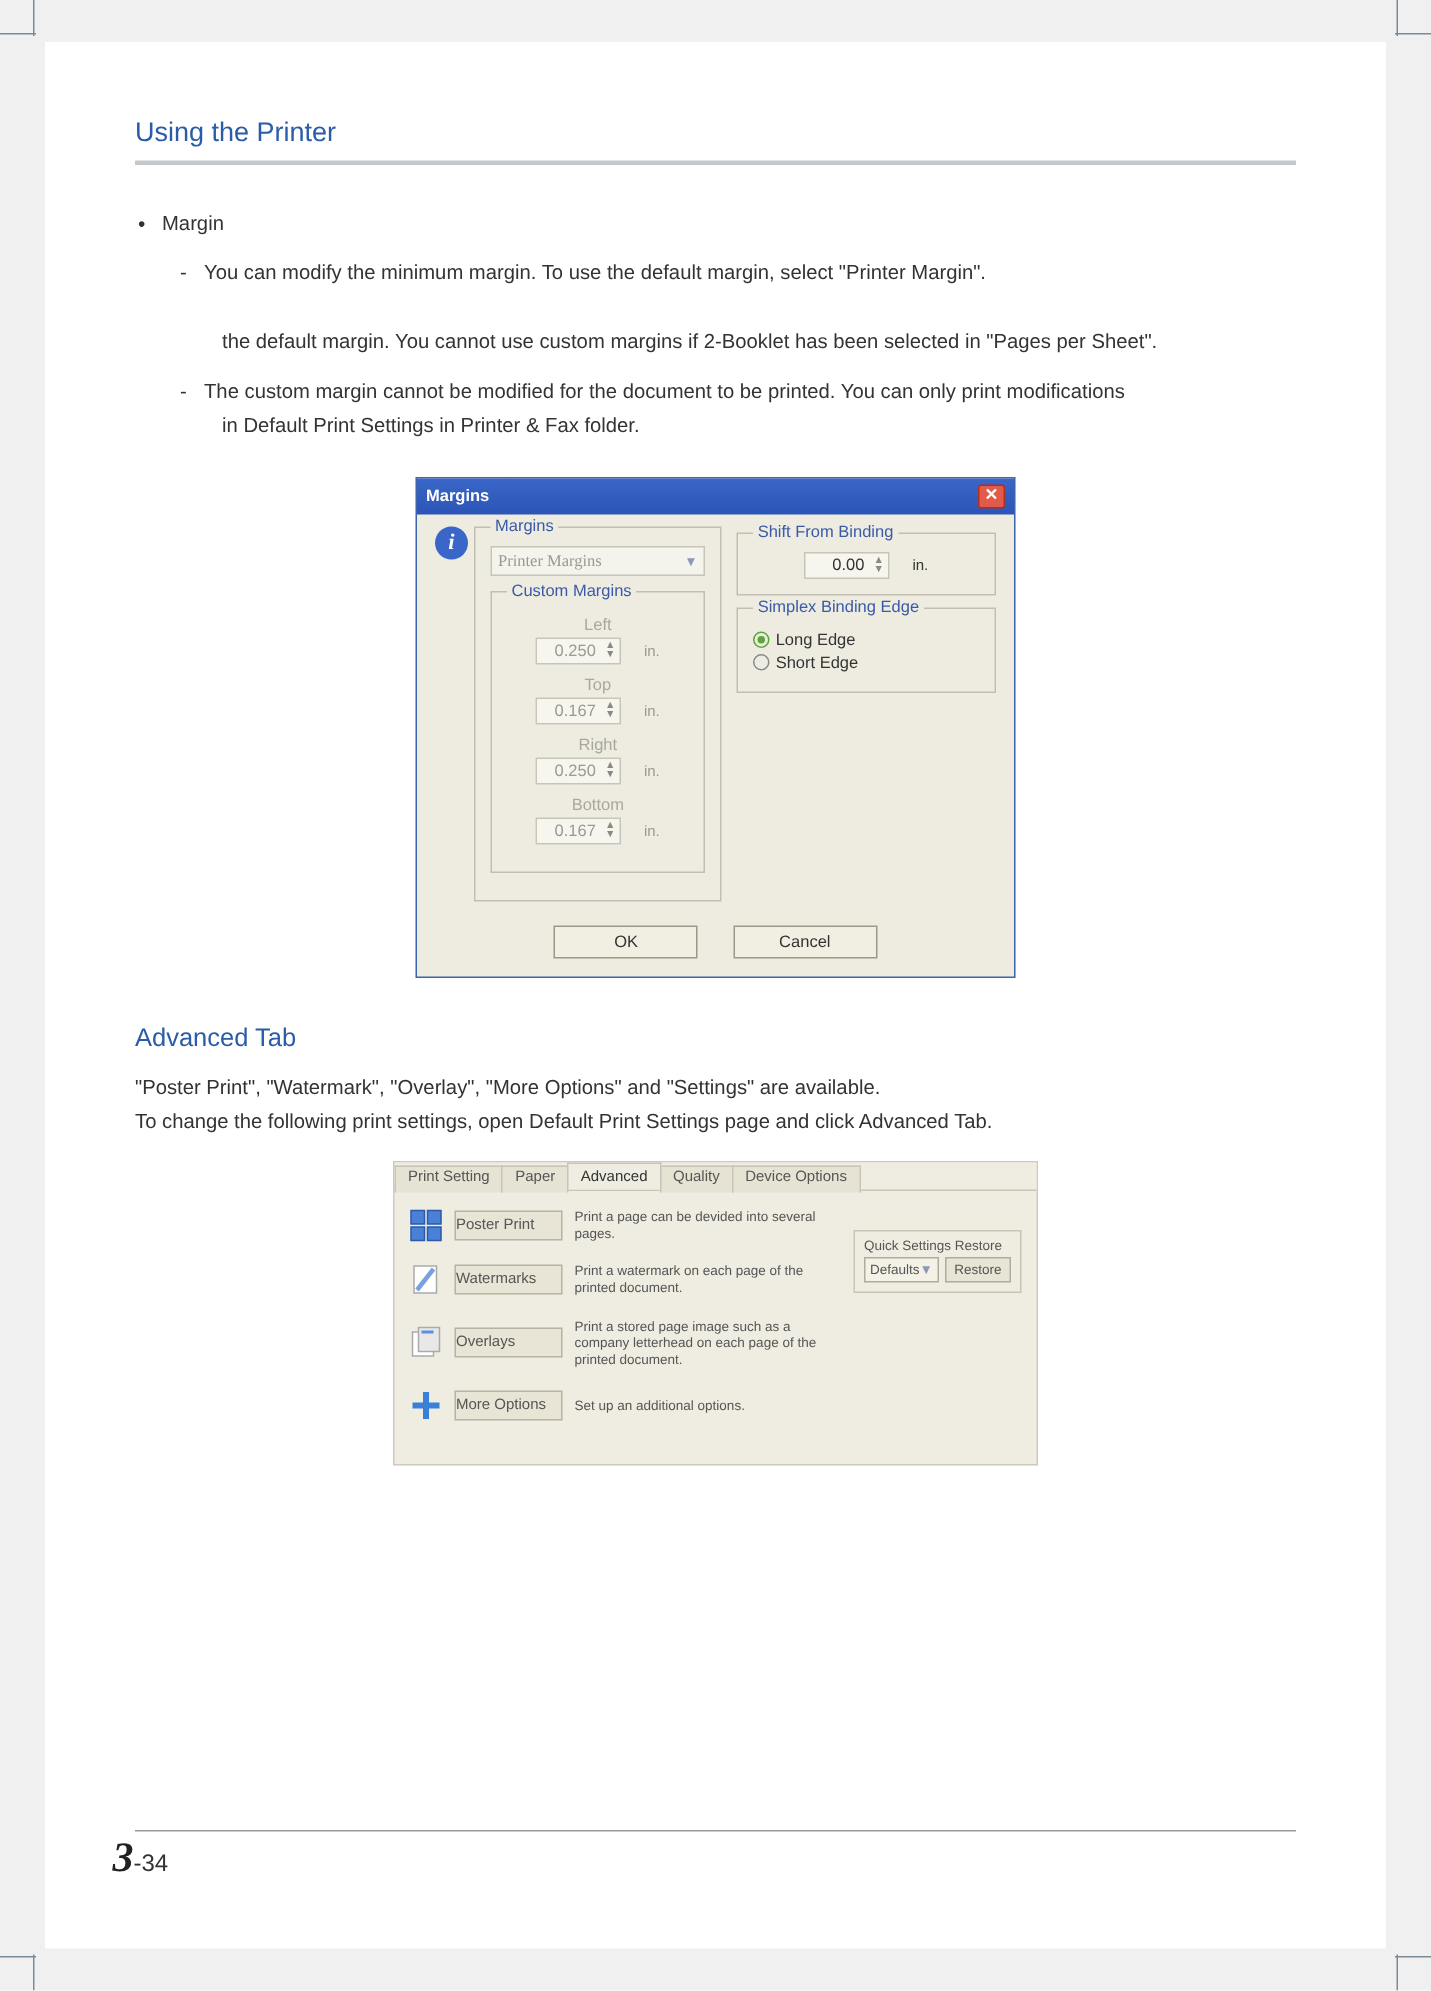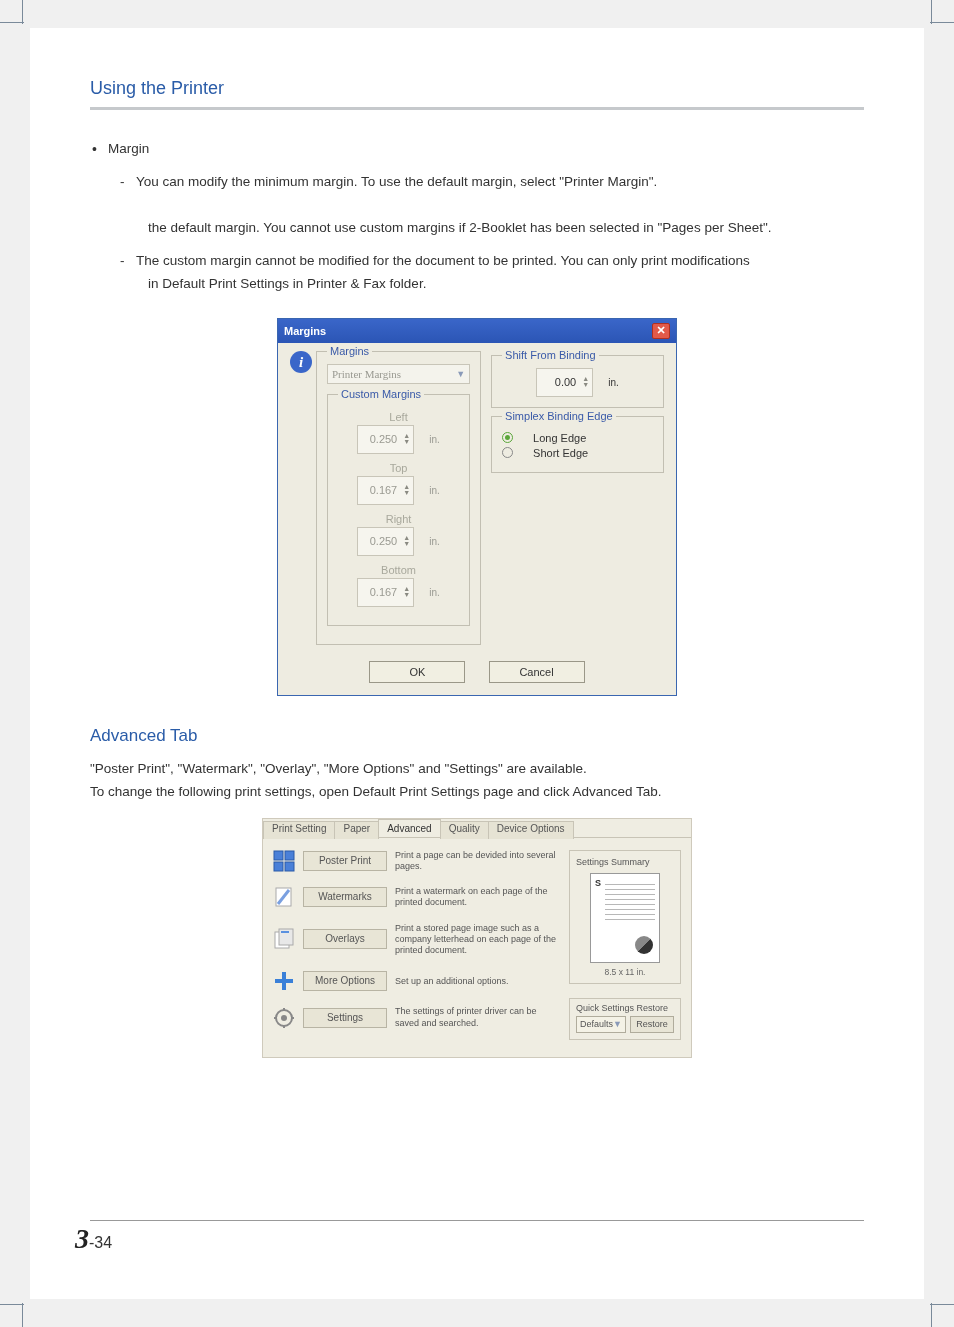--- a/index.html
+++ b/index.html
@@ -110,32 +110,32 @@
     border: 1px solid #c8c5b8;
     color: #9a9a92;
     font-size: 11px;
     padding: 1px 4px;
     display: flex; justify-content: space-between; align-items: center; font-family: Liberation Serif, serif;
   }
   .chev { font-size: 9px; color: #8a9ab8; }
   .spin {
     display: inline-flex; align-items: center;
     border: 1px solid #c8c5b8; background: #f6f5ee;
-    height: 29px;
+    height: 18px;
   }
   .spin input {
     width: 42px; border: none; background: transparent;
     text-align: right; font-size: 11px; padding-right: 3px;
     color: #9a9a92;
   }
   .spin .arrows { width: 13px; font-size: 7px; line-height: 6px; color: #8a8a82; text-align: center; padding: 1px 0; }
   .spin-unit { font-size: 10px; color: #9a9a92; margin-left: 12px; }
   .margin-row { text-align: center; margin: 4px 0 8px 0; }
   .margin-row .lbl { color: #a8a89c; font-size: 11px; display: block; margin-bottom: 2px; }
-  .radio-row { color: #333; font-size: 11px; margin: 3px 0; display: flex; align-items: center; gap: 20px; }
+  .radio-row { color: #333; font-size: 11px; margin: 3px 0; display: flex; align-items: center; gap: 4px; }
   .radio-dot { width: 11px; height: 11px; border: 1px solid #5aa63a; border-radius: 50%; display: inline-block; position: relative; }
   .radio-dot.on::after { content:""; position:absolute; top:2px; left:2px; width:5px; height:5px; border-radius:50%; background:#5aa63a; }
   .radio-dot.off { border-color: #888; }
   .btn {
     display: inline-block;
     min-width: 110px;
     height: 22px;
     border: 1px solid #9a9788;
     background: #f1efe2;
     font-size: 11px;
@@ -172,26 +172,25 @@
     position: relative;
   }
   .tab.active { background: #efede2; border-top: 1px solid #c8c4b6; z-index: 2; }
   .tab.inactive { background: #e6e3d4; color: #555; top: 2px; padding-top: 1px; }
   .adv-body { border-top: 1px solid #c8c4b6; padding: 12px 10px 14px 10px; display: flex; gap: 10px; }
   .adv-left { flex: 1; }
   .adv-right { width: 112px; }
   .adv-row { display: flex; align-items: center; gap: 8px; margin-bottom: 14px; }
   .adv-icon { width: 22px; height: 22px; flex-shrink: 0; display:flex; align-items:center; justify-content:center; }
   .adv-btn {
-    width: 84px; height: 20px;
+    width: 72px; height: 20px;
     border: 1px solid #b8b4a4;
     background: #e8e5d6;
     font-size: 10px;
     color: #555;
-    text-align: center;
     line-height: 18px;
     flex-shrink: 0;
   }
   .adv-desc { font-size: 9px; color: #555; line-height: 1.25; }
   .summary-box {
     border: 1px solid #c8c4b6;
     padding: 6px;
     font-size: 9px;
     color: #555;
   }
@@ -420,54 +419,22 @@
           <div class="adv-row">
             <span class="adv-icon">
               <svg width="22" height="22" viewBox="0 0 22 22">
                   <rect x="9" y="2" width="4" height="18" fill="#3a80d8"></rect>
                   <rect x="2" y="9" width="18" height="4" fill="#3a80d8"></rect>
                 </svg>
             </span>
             <span class="adv-btn">More Options</span>
             <span class="adv-desc">Set up an additional options.</span>
           </div>
-          <div class="adv-row">
-            <span class="adv-icon">
-              <svg width="22" height="22" viewBox="0 0 22 22">
-                  <circle cx="11" cy="11" r="8" fill="none" stroke="#888" stroke-width="2"></circle>
-                  <circle cx="11" cy="11" r="3" fill="#888"></circle>
-                  <g stroke="#888" stroke-width="2">
-                    <line x1="11" y1="1" x2="11" y2="4"></line>
-                    <line x1="11" y1="18" x2="11" y2="21"></line>
-                    <line x1="1" y1="11" x2="4" y2="11"></line>
-                    <line x1="18" y1="11" x2="21" y2="11"></line>
-                  </g>
-                </svg>
-            </span>
-            <span class="adv-btn">Settings</span>
-            <span class="adv-desc">The settings of printer driver can be saved and searched.</span>
-          </div>
         </div>
         <div class="adv-right">
-          <div class="summary-box">
-            <div class="title">Settings Summary</div>
-            <div class="paper-preview">
-              <span class="s">S</span>
-              <div class="line"></div>
-                <div class="line"></div>
-                <div class="line"></div>
-              <div class="line"></div>
-                <div class="line"></div>
-                <div class="line"></div>
-              <div class="line"></div>
-                <div class="line"></div>
-              <div class="circle"></div>
-            </div>
-            <div class="paper-size">8.5 x 11 in.</div>
-          </div>
           <div class="restore-box">
             <div>Quick Settings Restore</div>
             <div class="restore-row">
               <div class="restore-select">
                 <span>Defaults</span>
                 <span class="chev">▼</span>
               </div>
               <div class="restore-btn">Restore</div>
             </div>
           </div>

